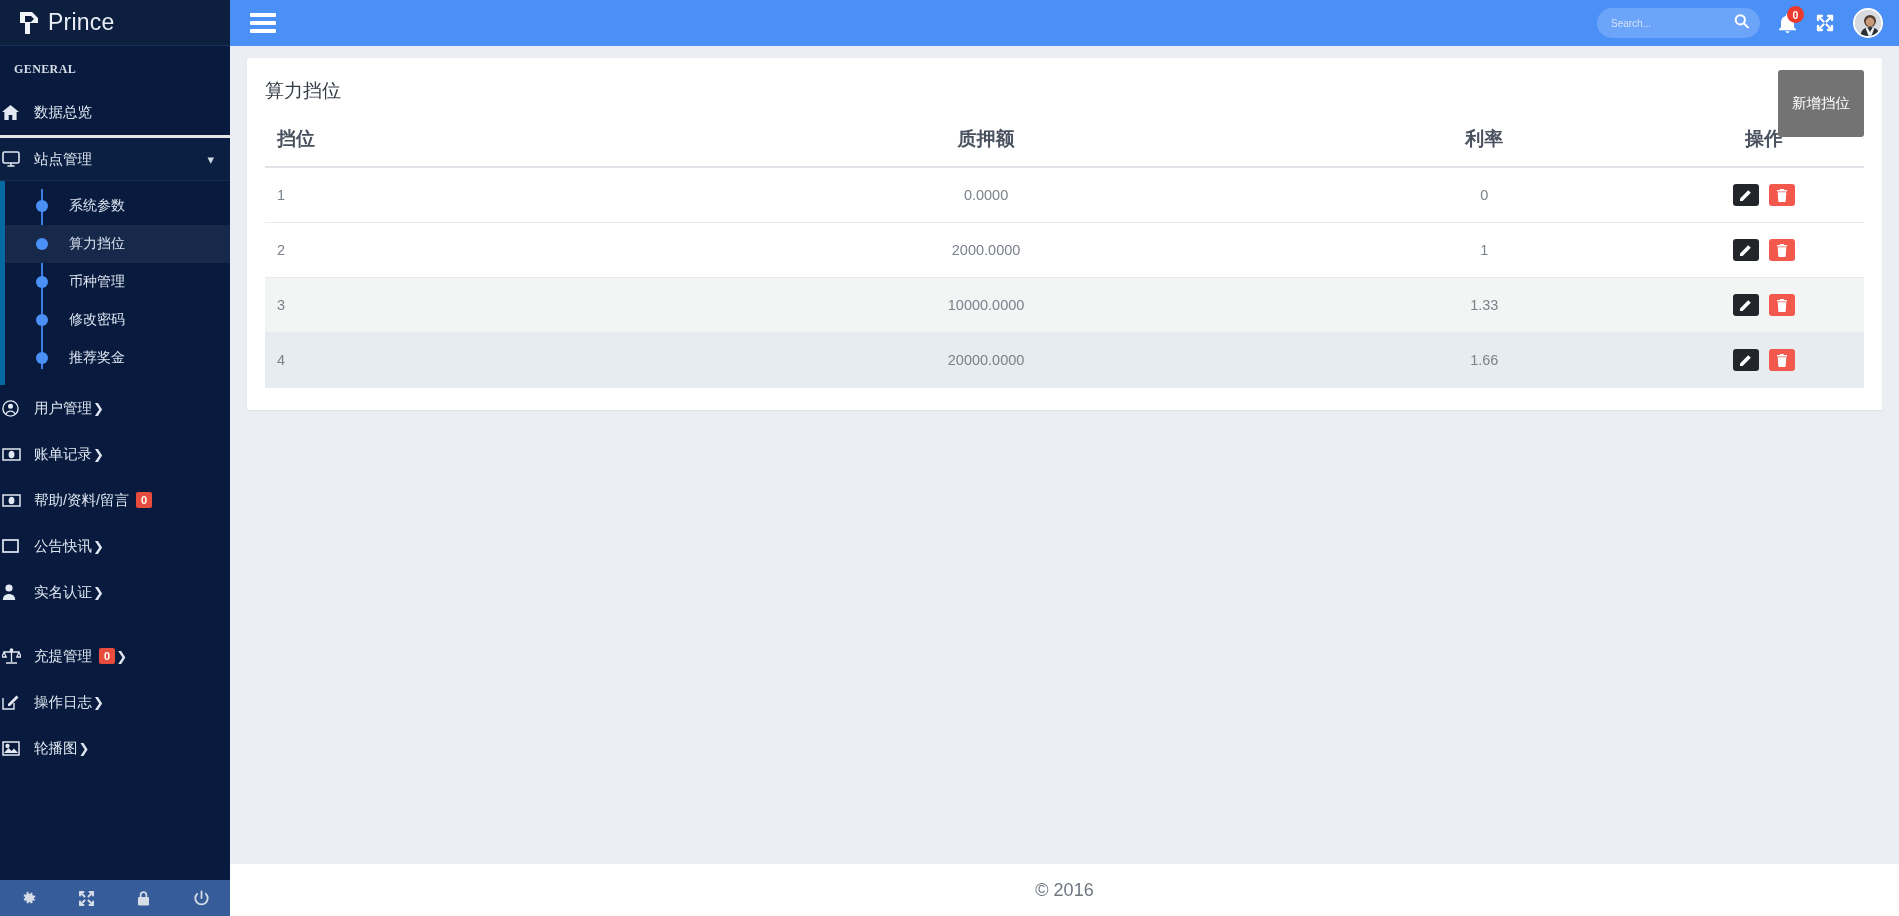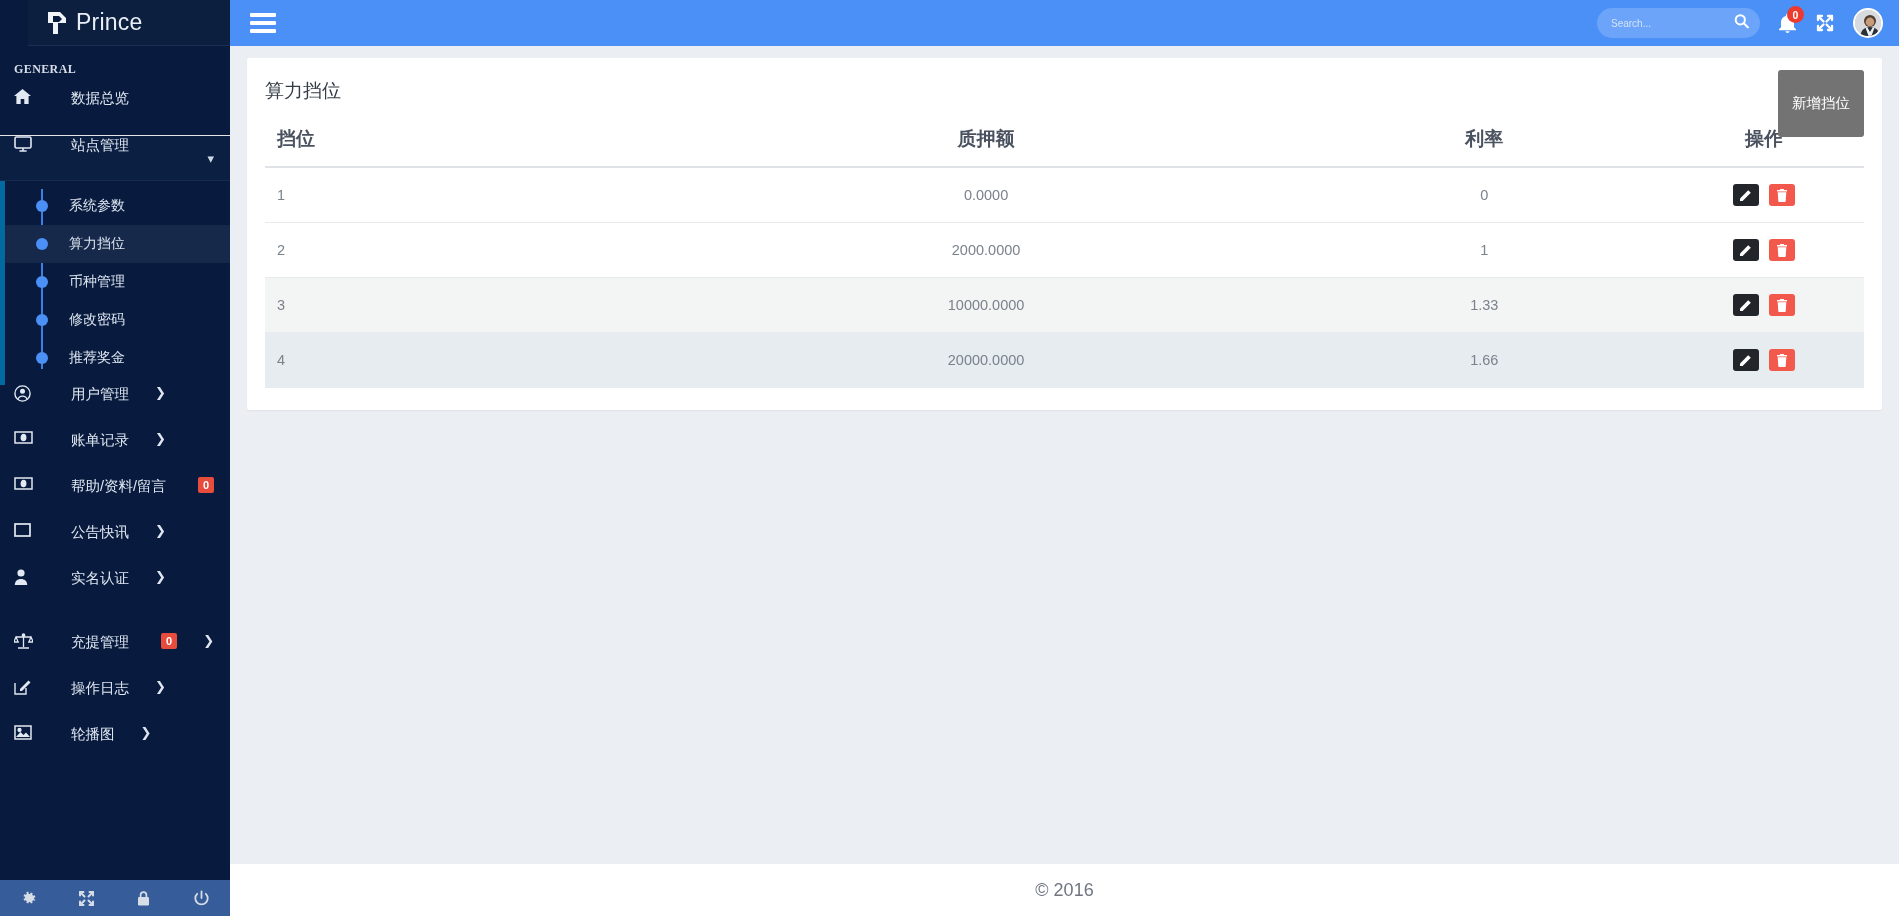--- a/index.html
+++ b/index.html
@@ -17,49 +17,48 @@
     background: #081b3e;
     color: #cfd8e6;
     overflow: hidden;
   }
   #logo-area {
     height: 46px;
     background: #0c1f3f;
     display: flex; align-items: center;
     padding-left: 16px;
     border-bottom: 1px solid #1b3056;
-    margin-left: 28px;
   }
   .logo-mark {
     width: 26px; height: 28px;
     position: relative; margin-right: 6px;
   }
   .logo-mark svg { display:block; }
   .logo-text {
     font-size: 23px; color: #e9eef6; font-weight: 400;
     letter-spacing: .2px;
   }
   .section-title {
     font-size: 12px; font-weight: bold; color: #d8dee9;
     padding: 16px 0 12px 14px; letter-spacing: .4px; font-family: Liberation Serif, serif;
   }
   .nav-item {
-    display: flex; align-items: flex-start;
-    height: 46px; padding-left: 14px;
+    display: flex; align-items: center;
+    height: 46px; padding-left: 2px;
     font-size: 14.5px; color: #dfe6f0;
-    position: relative; cursor: pointer; gap: 25px;
+    position: relative; cursor: pointer;
   }
   .nav-item .ico {
     width: 26px; display: flex; align-items: center;
     color: #e3e9f2; flex: 0 0 26px;
   }
   .nav-item .lbl { margin-left: 6px; white-space: nowrap; }
   .nav-item.group-open {
     background: #0b1f42;
-    border-top: 1px solid #e5e5e5;
+    border-top: 3px solid #e5e5e5;
     border-bottom: 1px solid #142a4f;
   }
   .caret-right { font-size: 13px; margin-left: 1px; color: #dfe6f0; }
   .caret-down {
     position: absolute; right: 16px; top: 50%;
     transform: translateY(-50%);
     font-size: 13px; color: #cfd8e6;
   }
   .badge {
     display: inline-block;

